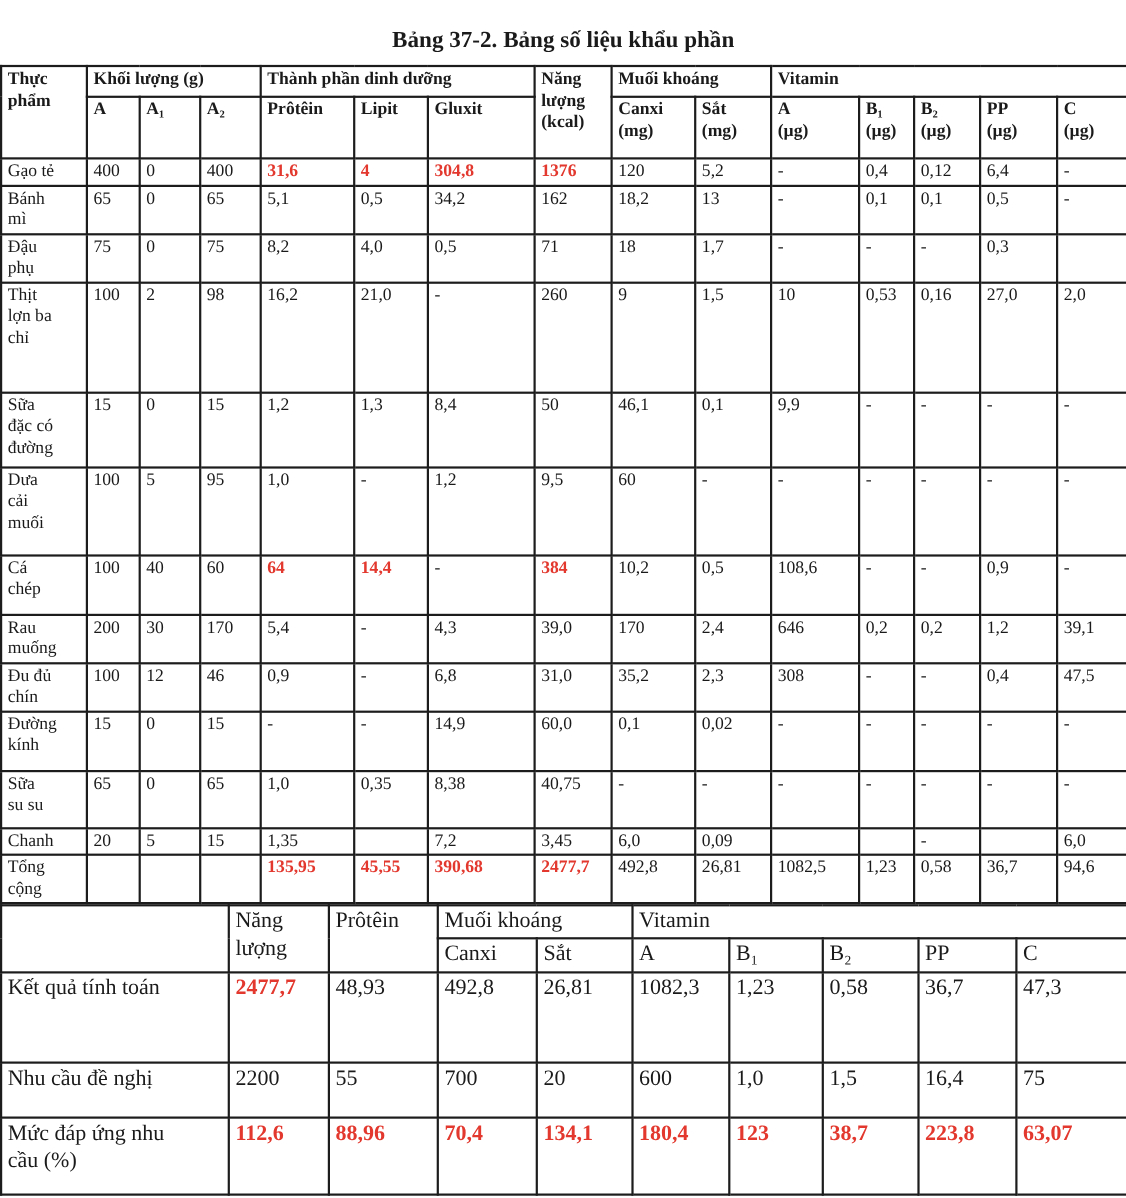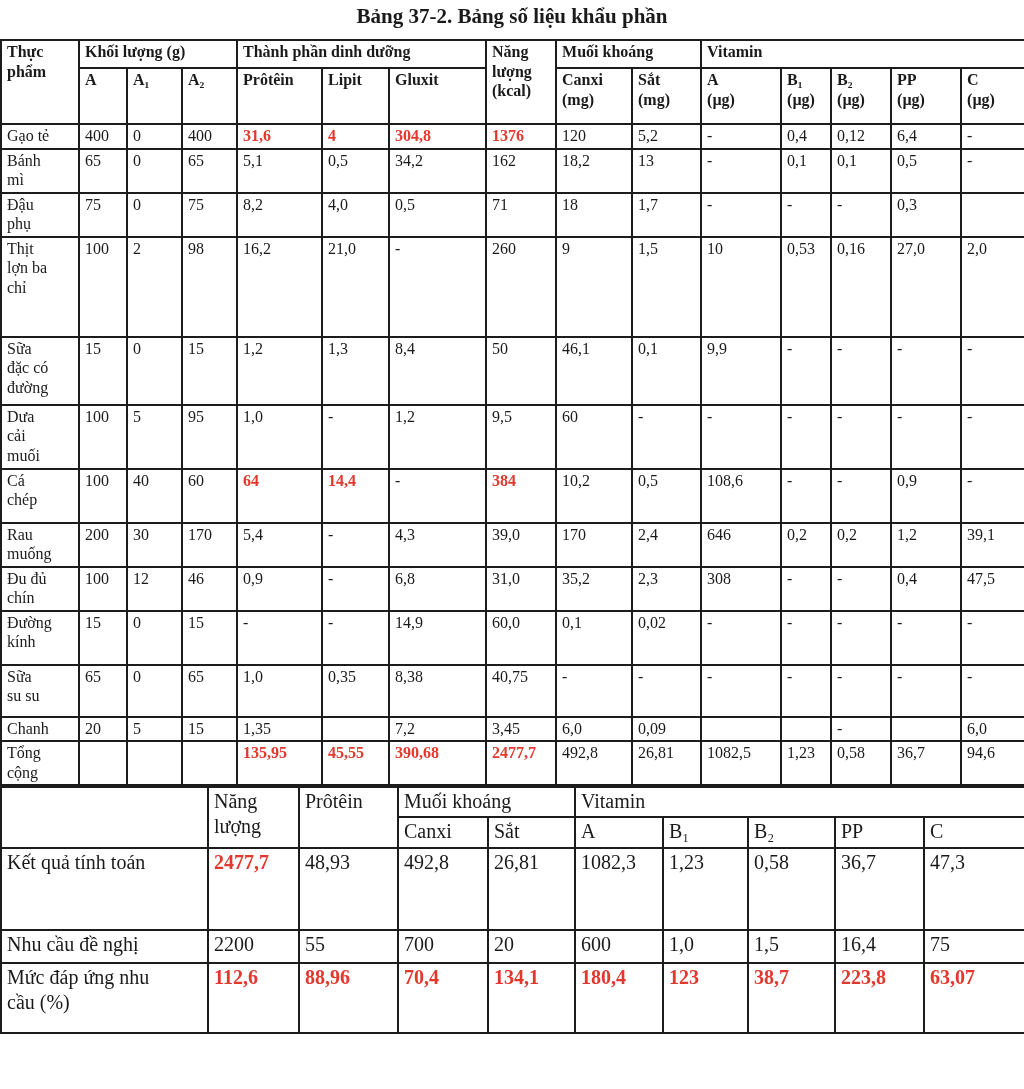--- a/index.html
+++ b/index.html
@@ -6,51 +6,51 @@
   * { margin:0; padding:0; box-sizing:border-box; }
   body { background:#fff; }
   .page {
     position:relative; width:1024px; height:1089px; overflow:hidden;
     background:#fff; color:var(--ink);
     font-family:"Liberation Serif","DejaVu Serif",serif;
   }
   .tbl-title {
     text-align:center; font-weight:bold; font-size:21px; line-height:1.2;
   }
-  #title1 { padding-top:4px; }
+  #title1 { padding-top:24px; }
   #title2 { padding-top:32px; }
   table { border-collapse:collapse; table-layout:fixed; width:1024px; }
   #title1 + table { margin-top:10px; }
   #title2 + table { margin-top:14px; }
   th, td {
     border:2px solid var(--line);
     vertical-align:top; text-align:left;
     padding:1px 4px 2px 5px;
     white-space:pre-line; overflow:hidden;
   }
   
   #t1 { font-size:16px; line-height:1.22; }
   #t1 th { font-weight:bold; }
   #t1 thead tr:nth-child(1) th { height:28px; }
   #t1 thead tr:nth-child(2) th { height:56px; }
   #t1 tbody tr:nth-child(1) td { height:17px; }
   #t1 tbody tr:nth-child(4) td { height:100px; }
   #t1 tbody tr:nth-child(5) td { height:68px; }
-  #t1 tbody tr:nth-child(6) td { height:64px; }
+  #t1 tbody tr:nth-child(6) td { height:80px; }
   #t1 tbody tr:nth-child(7) td { height:54px; }
   #t1 tbody tr:nth-child(10) td { height:54px; }
   #t1 tbody tr:nth-child(11) td { height:52px; }
   #t1 tbody tr:nth-child(13) td { height:36px; }
   
   #t2 { font-size:20px; line-height:1.25; }
   #t2 th { font-weight:normal; }
   #t2 thead tr:nth-child(1) th { height:29px; }
   #t2 thead tr:nth-child(2) th { height:31px; }
   #t2 tbody tr:nth-child(1) td { height:82px; }
-  #t2 tbody tr:nth-child(2) td { height:33px; }
+  #t2 tbody tr:nth-child(2) td { height:50px; }
   #t2 tbody tr:nth-child(3) td { height:70px; }
   .red { color:var(--hl); font-weight:600; }
 </style>
 </head>
 <body>
 
 <div class="page">
 
   <div id="title1" class="tbl-title">Bảng 37-2. Bảng số liệu khẩu phần</div>
 

